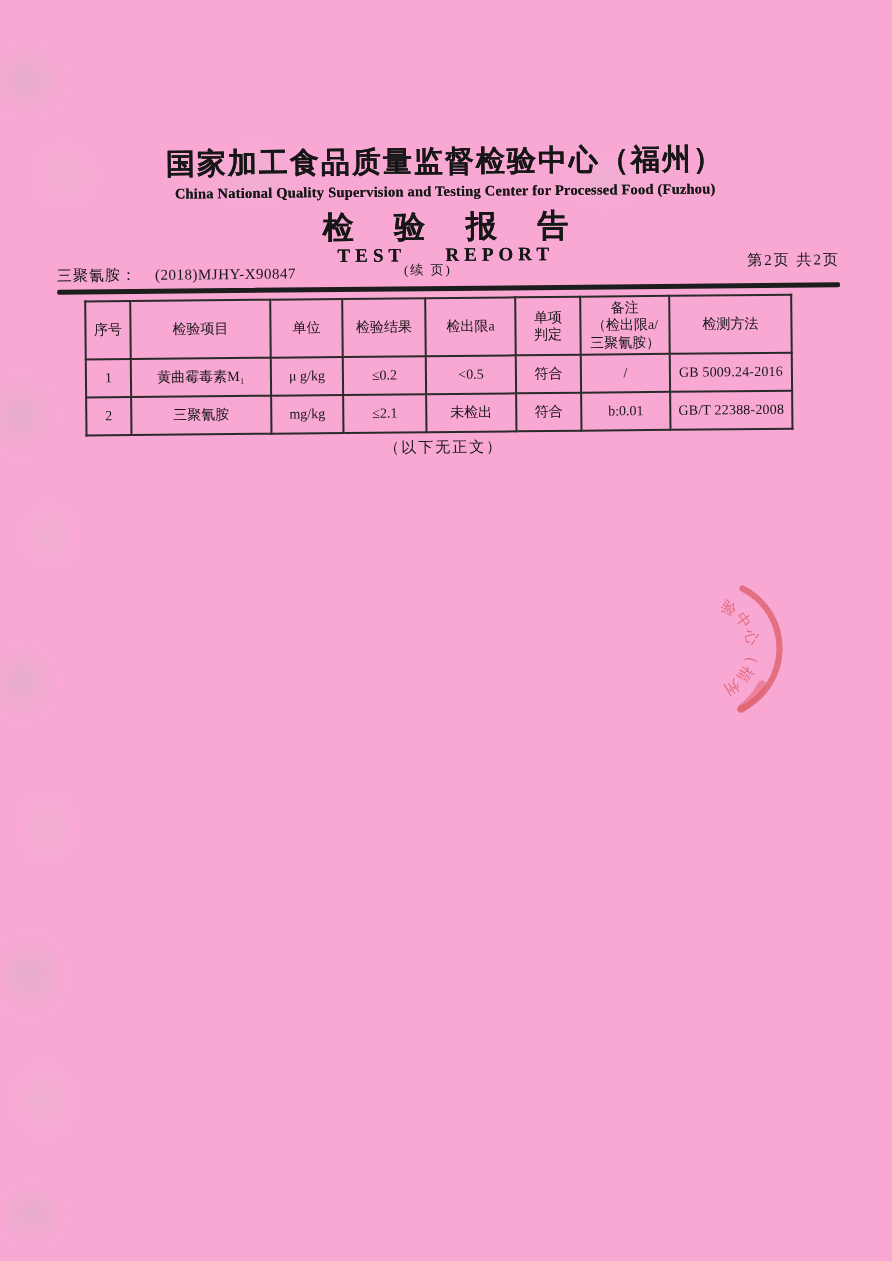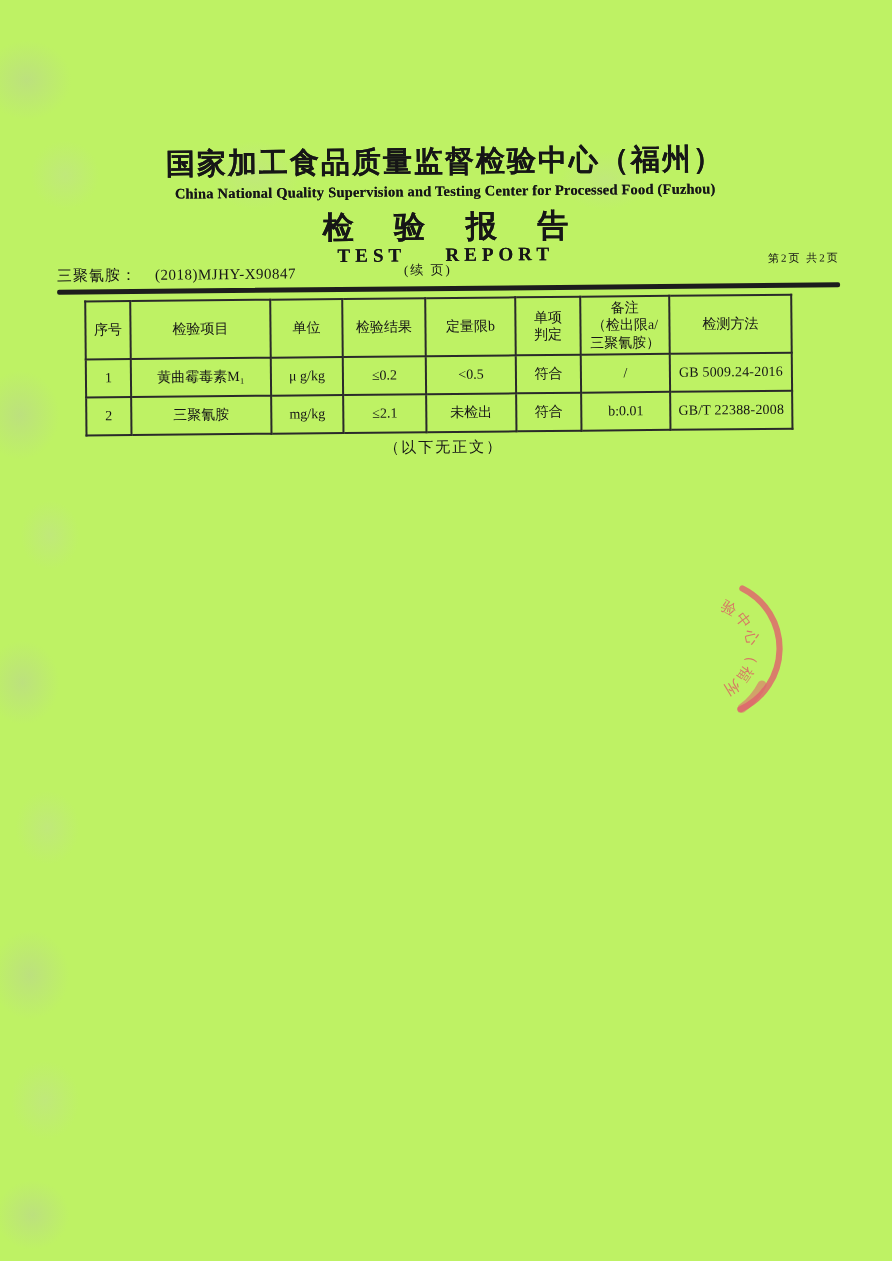--- a/index.html
+++ b/index.html
@@ -1,17 +1,17 @@
 <!DOCTYPE html>
 <html><head>
 <meta charset="utf-8">
 <style>
   html,body{margin:0;padding:0;background:#ffffff;}
   .page{
-    position:relative;width:892px;height:1261px;background:#bef264;
+    position:relative;width:892px;height:1261px;background:#f9a8d4;
     overflow:hidden;
     font-family:"Liberation Serif","DejaVu Serif",serif;
     color:#161616;
   }
   .doc{position:absolute;inset:0;transform:rotate(-0.55deg);transform-origin:50% 22%;}
 
   
   .org-cn{
     position:absolute;top:142px;left:0;width:100%;text-align:center;
     font-size:29px;font-weight:bold;letter-spacing:2px;
@@ -34,21 +34,21 @@
     font-size:19px;font-weight:bold;letter-spacing:5px;word-spacing:30px;
     text-shadow:0 0 .5px #333;
   }
   .cont-note{
     position:absolute;top:261px;left:0;width:100%;text-align:center;
     font-size:13px;letter-spacing:2px;margin-left:-18px;
   }
   .report-no-row{position:absolute;top:263px;left:57px;font-size:15px;}
   .report-no-row .label{letter-spacing:1px;}
   .report-no-row .value{margin-left:18px;letter-spacing:.5px;}
-  .page-indicator{position:absolute;top:254px;right:52px;font-size:11px;letter-spacing:2px;}
+  .page-indicator{position:absolute;top:254px;right:52px;font-size:15px;letter-spacing:2px;}
   .rule{position:absolute;top:286px;left:57px;width:783px;height:4.5px;background:#1d1d1d;border-radius:2px;}
 
   
   table.results{
     position:absolute;top:297px;left:84px;border-collapse:collapse;
     table-layout:fixed;width:706px;
   }
   table.results th,table.results td{
     border:2px solid #2a2a2a;text-align:center;vertical-align:middle;
     font-size:14px;padding:0 3px;white-space:pre-line;line-height:1.25;
@@ -115,21 +115,21 @@
           <col style="width:65px">
           <col style="width:89px">
           <col style="width:122px">
       </colgroup>
       <thead>
         <tr>
           <th>序号</th>
           <th>检验项目</th>
           <th>单位</th>
           <th>检验结果</th>
-          <th>定量限b</th>
+          <th>检出限a</th>
           <th>单项
 判定</th>
           <th class="remark-head">备注
 （检出限a/
 三聚氰胺）</th>
           <th>检测方法</th>
         </tr>
       </thead>
       <tbody>
         <tr>

